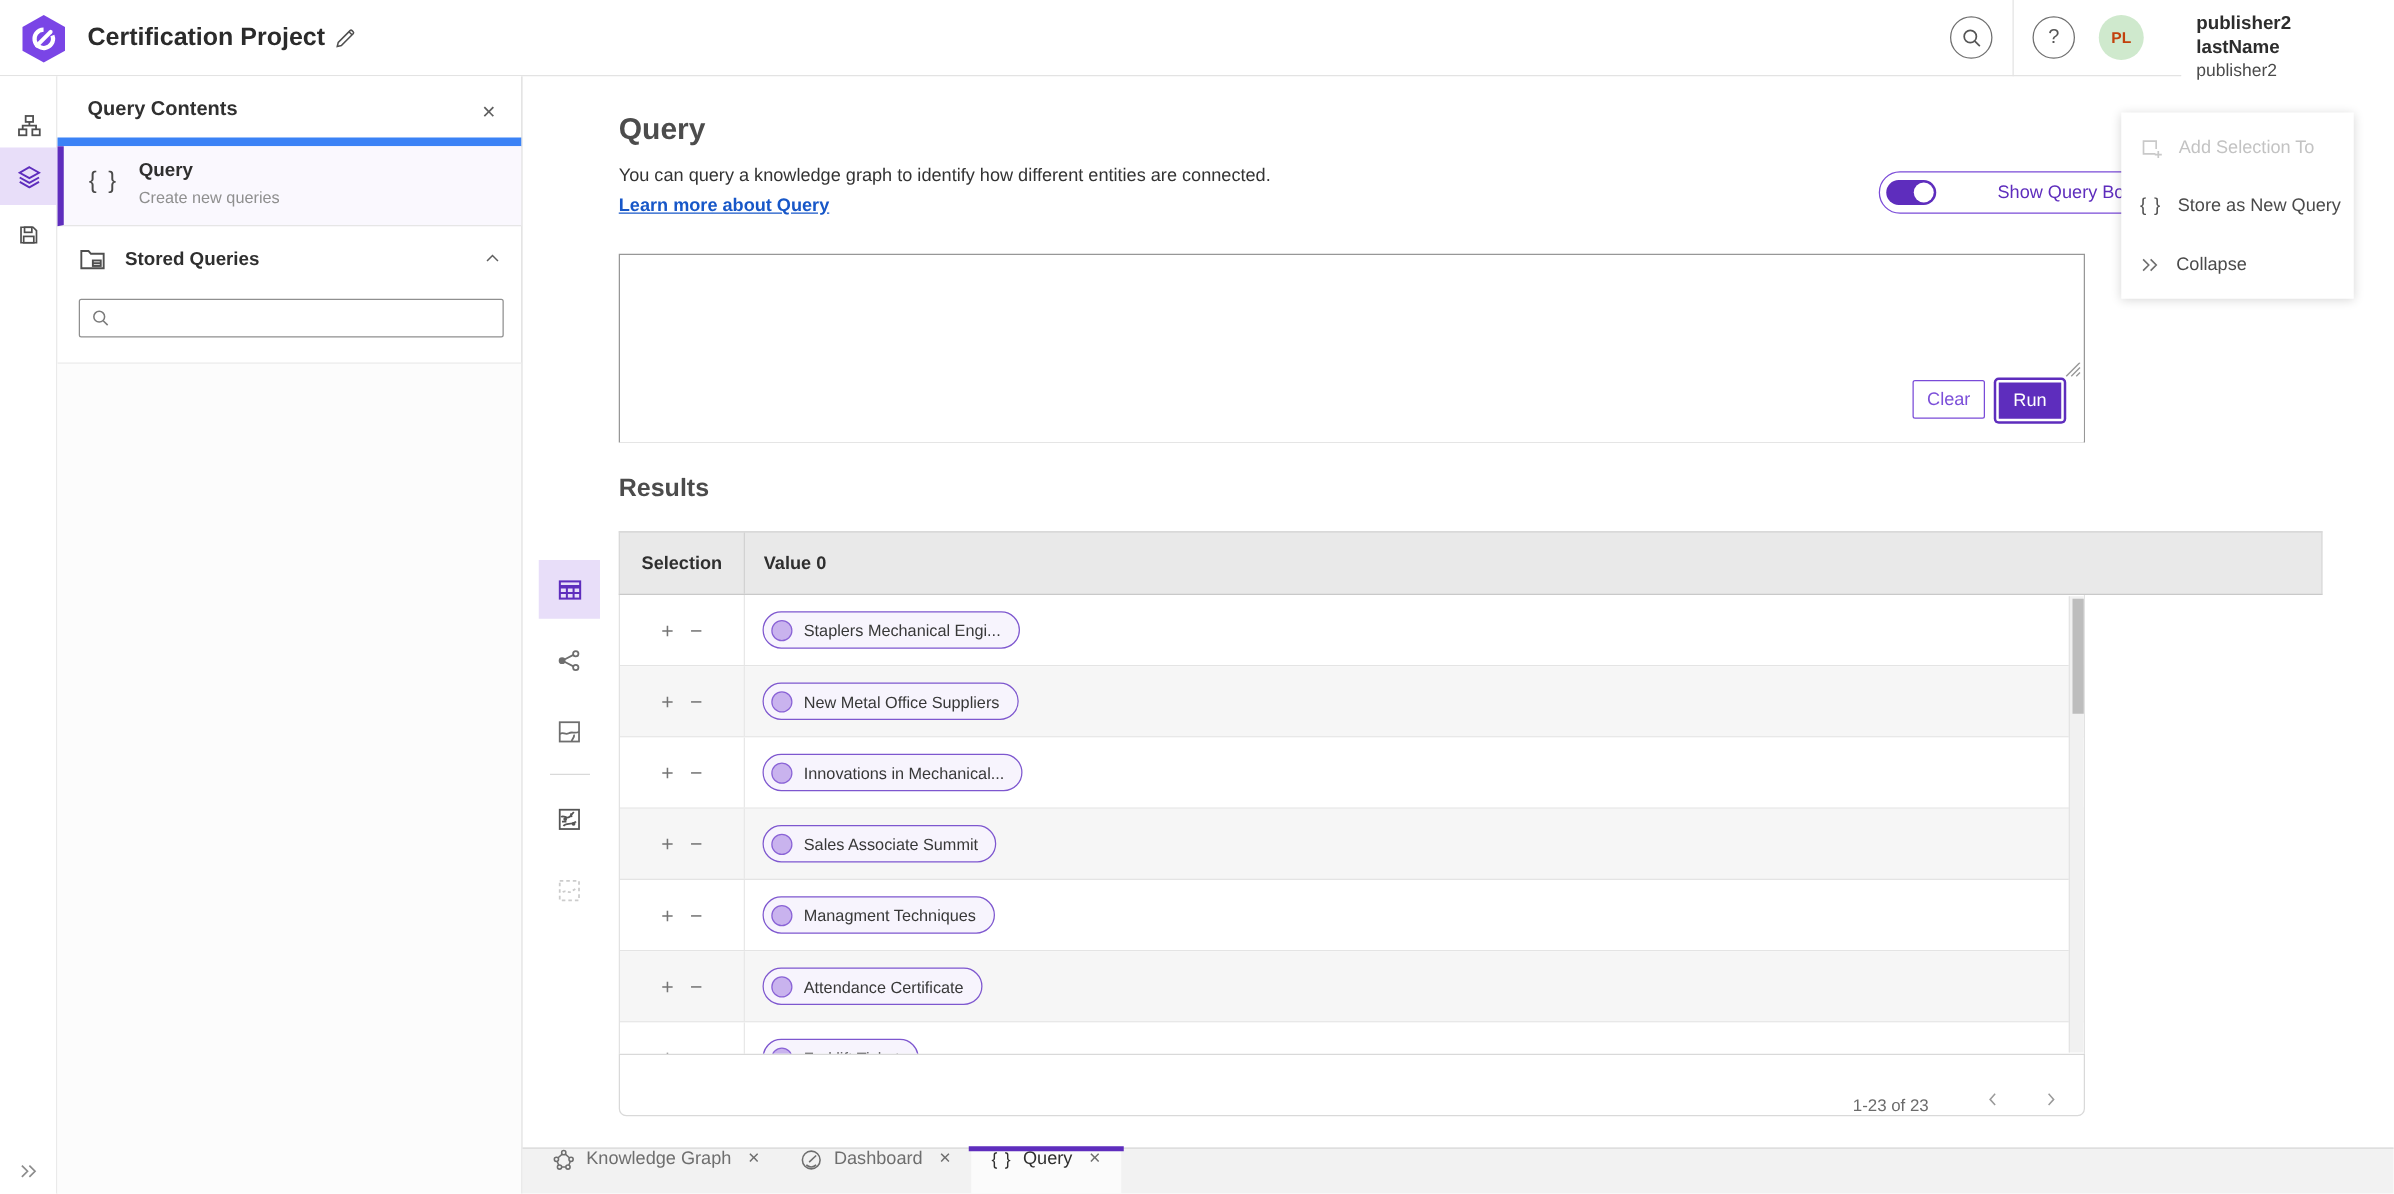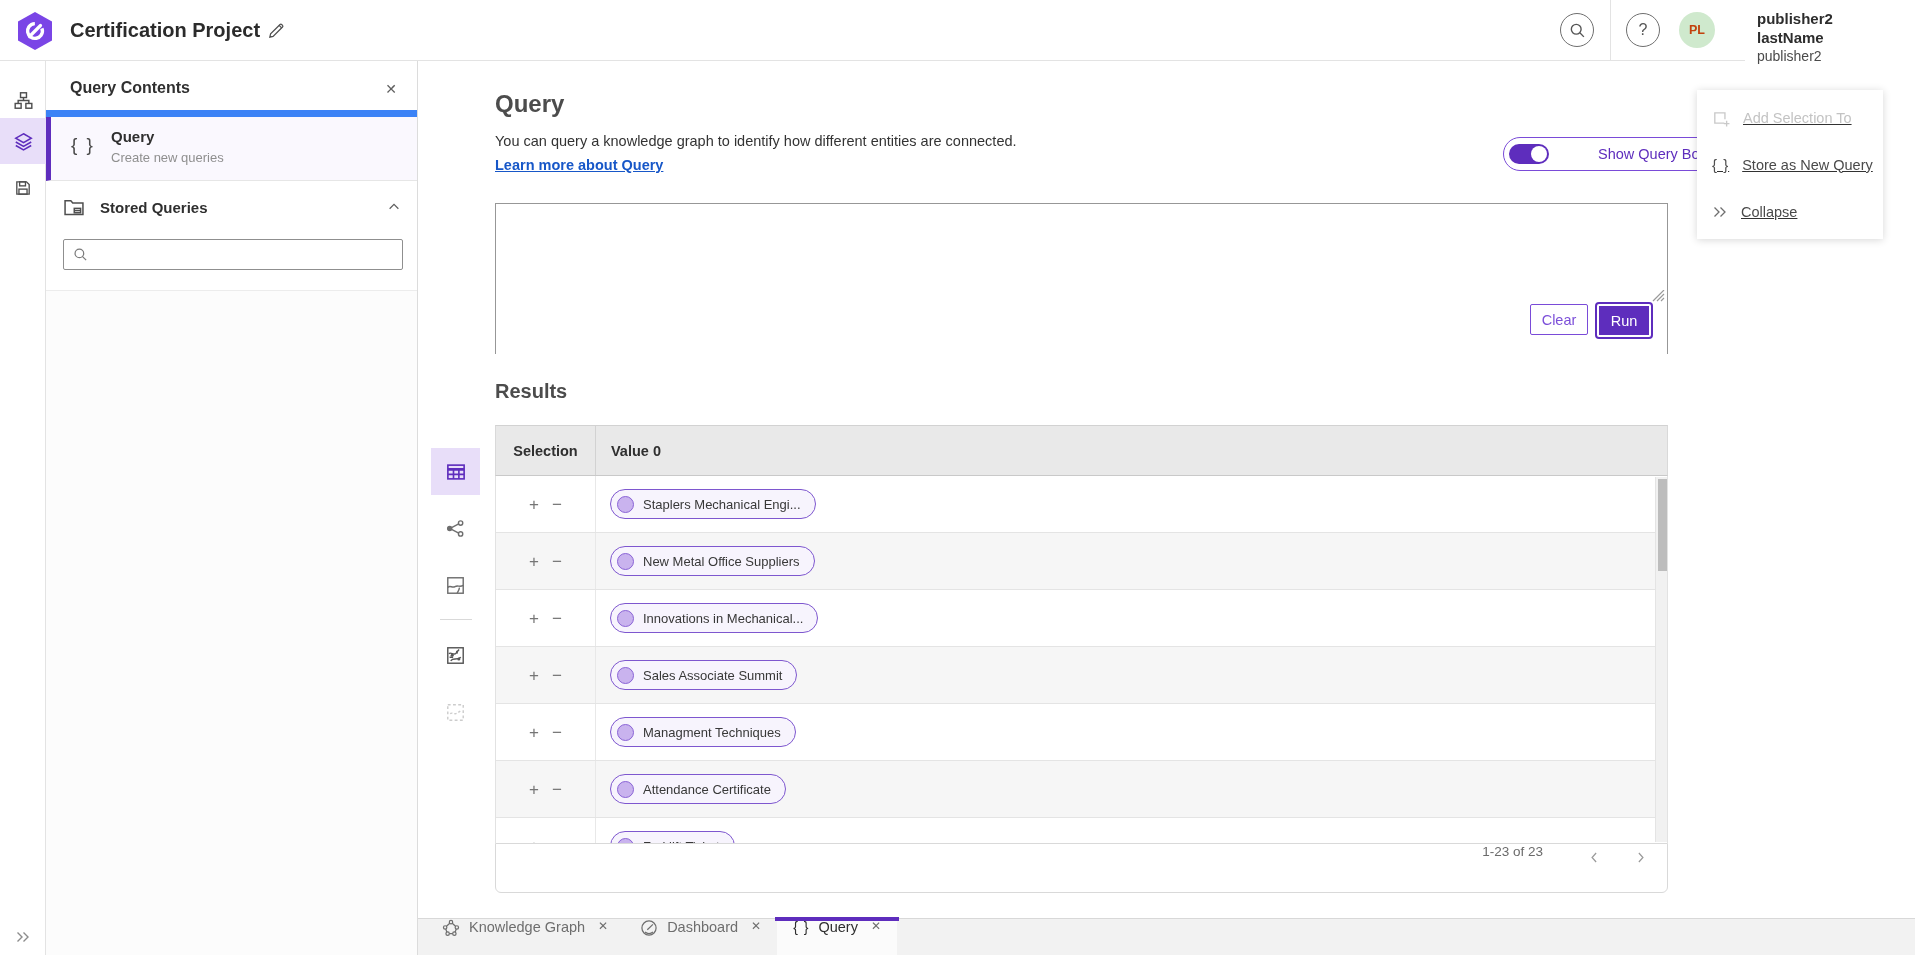--- a/index.html
+++ b/index.html
@@ -79,40 +79,40 @@
 
   
   .h-results{left:495px;top:380px;font-size:20px;font-weight:700;color:var(--heading);}
   .view-strip{left:431px;top:448px;width:49px;}
   .vs-item{width:49px;height:47px;display:flex;align-items:center;justify-content:center;color:#6e6e6e;cursor:pointer;margin-bottom:10px;}
   .vs-item.active{background:var(--accent-bg);color:var(--accent);}
   .vs-item.darker{color:#555;}
   .vs-item.disabled{color:#ccc;cursor:default;}
   .vs-divider{width:32px;height:1px;background:#d9d9d9;margin:2px auto 12px auto;}
 
-  .table-header{left:495px;top:425px;width:1173px;height:51px;background:var(--header-bg);border-top:1px solid #d2d2d2;border-bottom:1px solid #c9c9c9;border-left:1px solid #d9d9d9;border-right:1px solid #d9d9d9;display:flex;}
+  .table-header{left:495px;top:425px;width:1363px;height:51px;background:var(--header-bg);border-top:1px solid #d2d2d2;border-bottom:1px solid #c9c9c9;border-left:1px solid #d9d9d9;border-right:1px solid #d9d9d9;display:flex;}
   .th-sel{width:100px;display:flex;align-items:center;justify-content:center;font-size:14.5px;font-weight:700;color:#2f2f2f;border-right:1px solid #d2d2d2;}
   .th-val{flex:1;display:flex;align-items:center;padding-left:15px;font-size:14.5px;font-weight:700;color:#2f2f2f;}
   .table-body{left:495px;top:476px;width:1173px;height:367px;overflow:hidden;border-left:1px solid #e2e2e2;border-right:1px solid #e2e2e2;background:#fff;}
   .t-row{width:100%;height:57px;display:flex;border-bottom:1px solid #e4e4e4;background:#fff;}
   .t-row.alt{background:var(--row-alt);}
   .cell-sel{width:100px;display:flex;align-items:center;justify-content:center;gap:13px;border-right:1px solid #e8e8e8;}
   .pm{font-size:17px;color:#757575;cursor:pointer;line-height:1;}
   .cell-val{flex:1;display:flex;align-items:center;padding-left:14px;}
   .pill{height:30px;border:1.5px solid var(--pill-border);border-radius:16px;background:var(--pill-bg);display:inline-flex;align-items:center;padding:0 14px 0 6px;cursor:pointer;}
   .dot{width:17px;height:17px;border-radius:50%;background:var(--pill-dot);border:1px solid #8a63d6;margin-right:9px;flex:none;}
   .pill-label{font-size:13px;color:#383838;white-space:nowrap;}
   .scroll-track{left:1655px;top:477px;width:12px;height:365px;background:#f1f1f1;border-left:1px solid #e4e4e4;}
   .scroll-thumb{position:absolute;left:1.5px;top:2px;width:9px;height:92px;background:#bdbdbd;cursor:pointer;}
-  .pagination{left:495px;top:843px;width:1173px;height:50px;border:1px solid #d9d9d9;border-radius:0 0 6px 6px;background:#fff;display:flex;align-items:flex-start;justify-content:flex-end;padding-right:14px;gap:20px;}
+  .pagination{left:495px;top:843px;width:1173px;height:50px;border:1px solid #d9d9d9;border-radius:0 0 6px 6px;background:#fff;display:flex;align-items:flex-end;justify-content:flex-end;padding-right:14px;gap:20px;}
   .pg-text{font-size:13.5px;color:#6b6b6b;margin-right:18px;}
   .pg-btn{width:26px;height:26px;display:flex;align-items:center;justify-content:center;color:#9a9a9a;cursor:pointer;}
 
   
-  .float-menu{left:1697px;top:90px;width:186px;background:#fff;box-shadow:0 1px 8px rgba(0,0,0,0.16);padding:4px 0;text-decoration:underline;}
+  .float-menu{left:1697px;top:90px;width:186px;background:#fff;box-shadow:0 1px 8px rgba(0,0,0,0.16);padding:4px 0;}
   .fm-item{height:47px;display:flex;align-items:center;padding-left:15px;gap:13px;font-size:14.5px;color:#4a4a4a;cursor:pointer;}
   .fm-item .braces{font-size:15px;color:#4f4f4f;letter-spacing:1px;}
   .fm-item.disabled{color:#c3c3c3;cursor:default;}
   .fm-item.disabled .fm-icon, .fm-item.disabled .braces{color:#c9c9c9;}
   .fm-icon{color:#6e6e6e;}
 
   
   .tabbar{left:418px;top:918px;width:1497px;height:37px;background:#f2f2f2;border-top:1px solid #d8d8d8;display:flex;align-items:stretch;padding-left:8px;}
   .tab{position:relative;display:flex;align-items:flex-start;gap:9px;padding:0 16px;font-size:14.5px;color:#6e6e6e;cursor:pointer;}
   .tab .braces{font-size:14px;letter-spacing:1px;}

